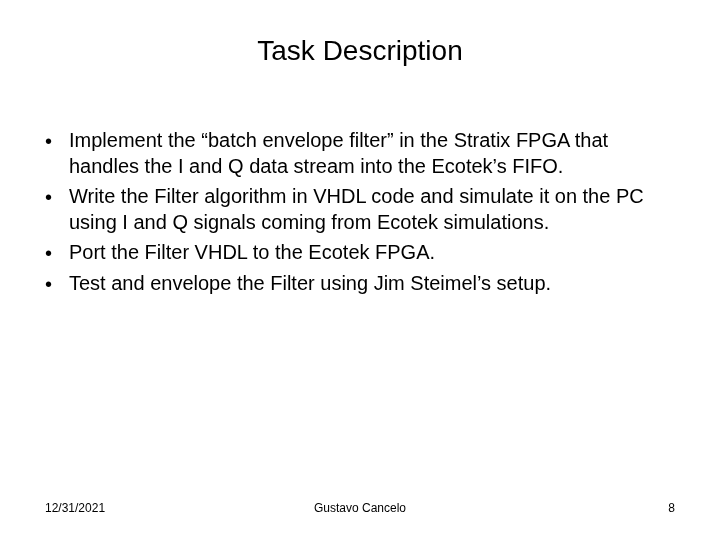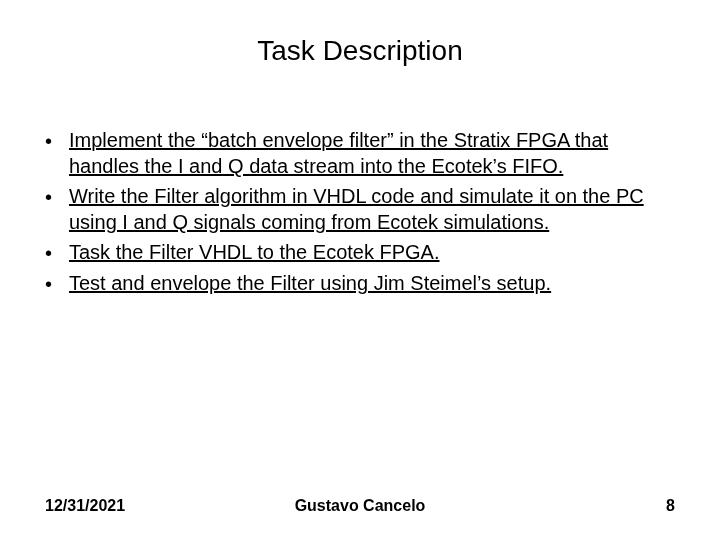--- a/index.html
+++ b/index.html
@@ -47,30 +47,28 @@
       color: #000;
     }
     .bullet-marker {
       flex-shrink: 0;
       width: 24px;
       font-size: 20px;
       padding-top: 1px;
     }
     .bullet-text {
       flex: 1;
-      text-decoration: underline;
     }
     .footer {
       display: flex;
       justify-content: space-between;
       align-items: flex-end;
-      font-size: 16px;
+      font-size: 12px;
       color: #000;
       padding: 0 5px 5px 5px;
-      font-weight: bold;
     }
     .footer-center {
       position: absolute;
       left: 50%;
       transform: translateX(-50%);
     }
   </style>
 </head>
 <body>
 
@@ -82,21 +80,21 @@
       <li class="bullet-item">
         <span class="bullet-marker">•</span>
         <span class="bullet-text">Implement the “batch envelope filter” in the Stratix FPGA that handles the I and Q data stream into the Ecotek’s FIFO.</span>
       </li>
       <li class="bullet-item">
         <span class="bullet-marker">•</span>
         <span class="bullet-text">Write the Filter algorithm in VHDL code and simulate it on the PC using I and Q signals coming from Ecotek simulations.</span>
       </li>
       <li class="bullet-item">
         <span class="bullet-marker">•</span>
-        <span class="bullet-text">Task the Filter VHDL to the Ecotek FPGA.</span>
+        <span class="bullet-text">Port the Filter VHDL to the Ecotek FPGA.</span>
       </li>
       <li class="bullet-item">
         <span class="bullet-marker">•</span>
         <span class="bullet-text">Test and envelope the Filter using Jim Steimel’s setup.</span>
       </li>
     </ul>
   </div>
 
   <div class="footer">
     <span>12/31/2021</span>

